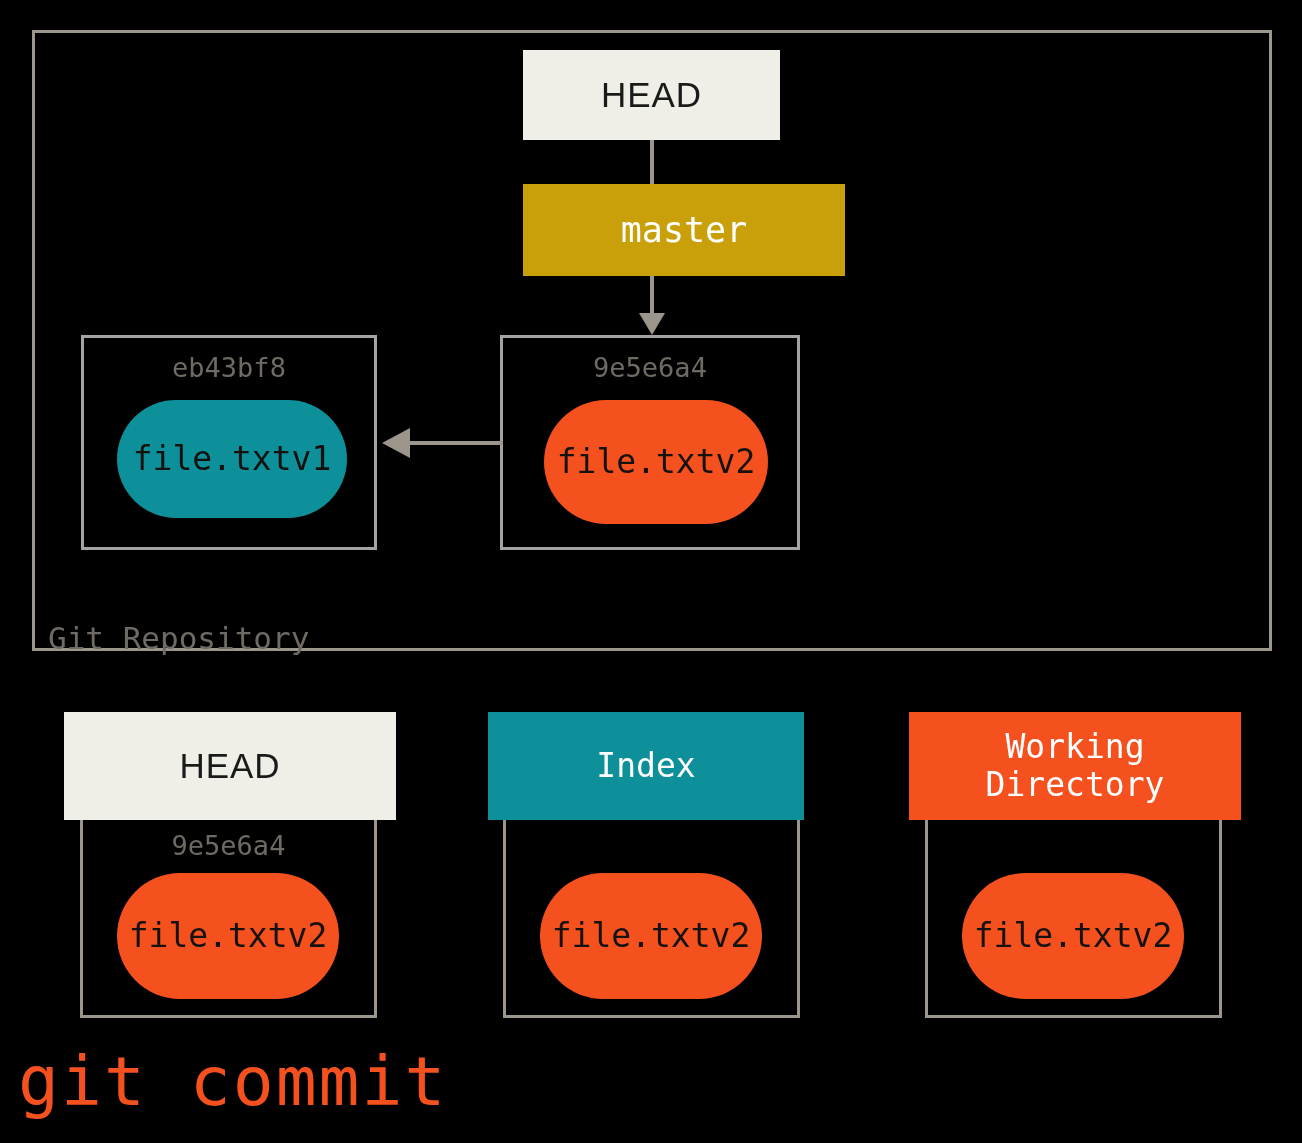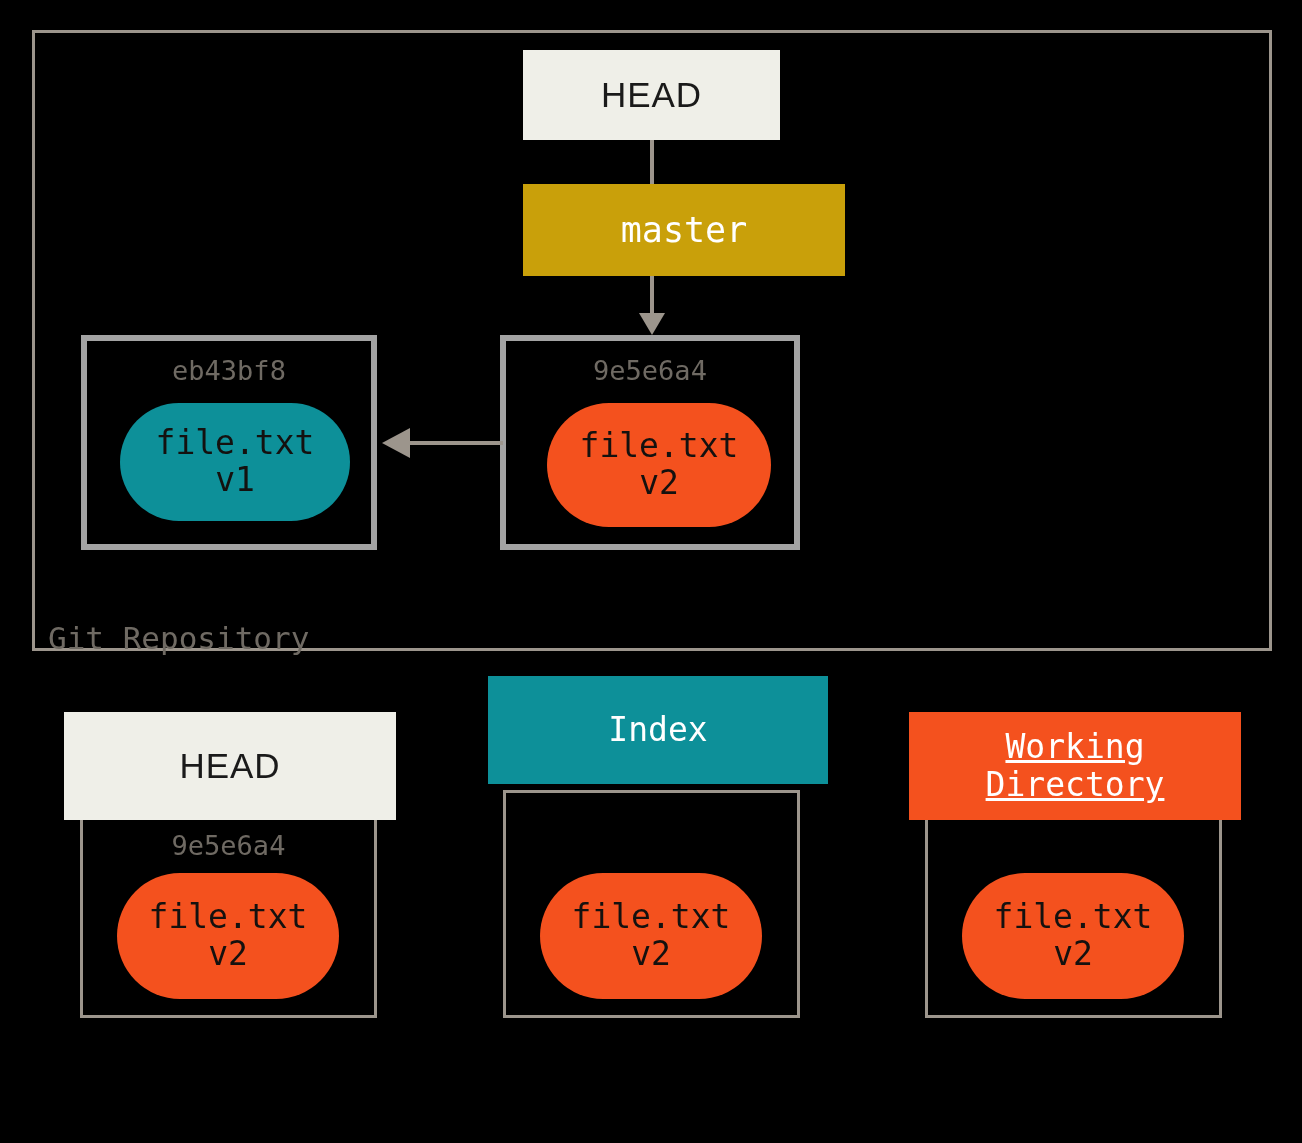--- a/index.html
+++ b/index.html
@@ -96,41 +96,41 @@
   }
   .arrow-left {
     width: 0; height: 0;
     border-top: 15px solid transparent;
     border-bottom: 15px solid transparent;
     border-right: 28px solid #9c958c;
   }
 
   
   .commit-box {
-    border: 6px solid #a3a3a3;
+    border: 3px solid #a3a3a3;
     background: transparent;
   }
   .commit-box.left  { left: 81px;  top: 335px; width: 296px; height: 215px; }
   .commit-box.right { left: 500px; top: 335px; width: 300px; height: 215px; }
 
   .commit-hash {
     position: absolute;
     left: 0; right: 0;
     top: 14px;
     text-align: center;
     font-family: "DejaVu Sans Mono", "Liberation Mono", monospace;
     font-size: 27px;
     color: #6f6a63;
   }
 
   .blob {
     position: absolute;
     border-radius: 70px;
     display: flex;
-    flex-direction: column;
+    flex-direction: row;
     align-items: center;
     justify-content: center;
     line-height: 1.12;
     font-family: "DejaVu Sans Mono", "Liberation Mono", monospace;
     font-size: 33px;
     color: #14110f;
   }
   .blob.teal   { background: #0d9099; }
   .blob.orange { background: #f4511e; }
 
@@ -158,21 +158,21 @@
   }
   .panel-header.head-style span {
     font-family: "Liberation Sans", sans-serif;
     font-size: 35px;
     color: #1a1a1a;
     letter-spacing: 1px;
   }
   .panel-header.index-style { background: #0d9099; }
   .panel-header.index-style span { color: #ffffff; }
   .panel-header.wd-style { background: #f4511e; }
-  .panel-header.wd-style span { color: #ffffff; text-decoration: underline; }
+  .panel-header.wd-style span { color: #ffffff; }
 
   .panel-hash {
     position: absolute;
     text-align: center;
     font-family: "DejaVu Sans Mono", "Liberation Mono", monospace;
     font-size: 27px;
     color: #6f6a63;
   }
 
   
@@ -230,32 +230,33 @@
   <div class="abs panel-header head-style" style="left:64px; top:712px; width:332px; height:108px;">
     <span>HEAD</span>
   </div>
   <div class="abs panel-hash" style="left:80px; top:830px; width:297px;">9e5e6a4</div>
   <div class="abs blob orange" style="left:117px; top:873px; width:222px; height:126px;">
     <div>file.txt</div>
     <div>v2</div>
   </div>
 
   <div class="abs panel-body" style="left:503px; top:790px; width:297px; height:228px;"></div>
-  <div class="abs panel-header index-style" style="left:488px; top:676px; width:340px; height:108px;">
+  <div class="abs panel-header index-style" style="left:488px; top:712px; width:316px; height:108px;">
     <span>Index</span>
   </div>
   <div class="abs blob orange" style="left:540px; top:873px; width:222px; height:126px;">
     <div>file.txt</div>
     <div>v2</div>
   </div>
 
   <div class="abs panel-body" style="left:925px; top:790px; width:297px; height:228px;"></div>
   <div class="abs panel-header wd-style" style="left:909px; top:712px; width:332px; height:108px; flex-direction:column;">
     <span>Working</span>
     <span>Directory</span>
   </div>
   <div class="abs blob orange" style="left:962px; top:873px; width:222px; height:126px;">
     <div>file.txt</div>
     <div>v2</div>
   </div>
 
+  <div class="abs caption">git commit</div>
 
 </div>
 
 </body></html>

